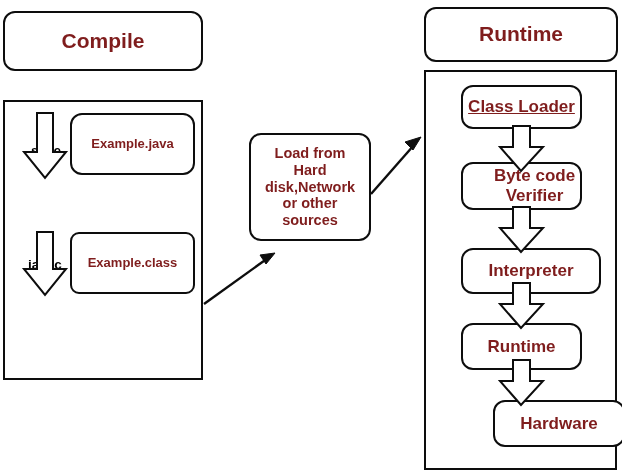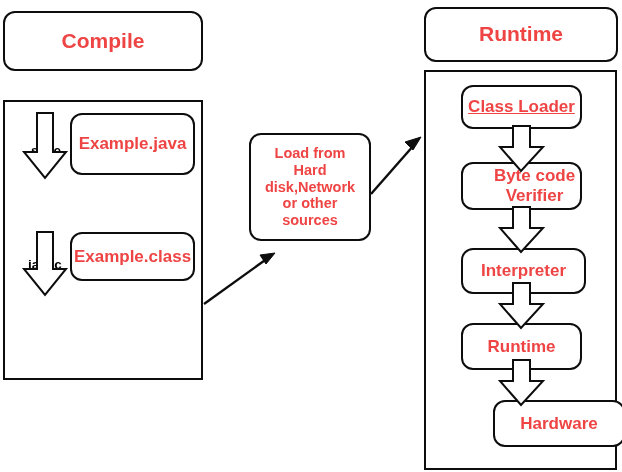--- a/index.html
+++ b/index.html
@@ -20,21 +20,21 @@
   .rbox {
     position: absolute;
     box-sizing: border-box;
     border: 2px solid #0d0d0d;
     border-radius: 12px;
     background: #ffffff;
     display: flex;
     align-items: center;
     justify-content: center;
     text-align: center;
-    color: #ef4444;
+    color: #7f1d1d;
     font-weight: bold;
     line-height: 1.15;
   }
   .container-box {
     position: absolute;
     box-sizing: border-box;
     border: 2px solid #0d0d0d;
     border-radius: 0;
     background: transparent;
   }
@@ -42,21 +42,21 @@
     font-size: 21px;
   }
   .node-box {
     font-size: 17px;
   }
   .load-box {
     font-size: 14.5px;
     padding: 12px 6px;
   }
   .file-box {
-    font-size: 17px;
+    font-size: 13px;
   }
   .arrow-svg {
     position: absolute;
     left: 0;
     top: 0;
     width: 622px;
     height: 472px;
     pointer-events: none;
   }
   .steplabel {
@@ -76,21 +76,21 @@
   <div class="rbox title-box" style="left:3px; top:11px; width:200px; height:60px;">
     <span>Compile</span>
   </div>
 
   <div class="container-box" style="left:3px; top:100px; width:200px; height:280px;"></div>
 
   <div class="rbox file-box" style="left:70px; top:113px; width:125px; height:62px;">
     <span>Example.java</span>
   </div>
 
-  <div class="rbox file-box" style="left:70px; top:232px; width:125px; height:49px;">
+  <div class="rbox file-box" style="left:70px; top:232px; width:125px; height:62px;border-radius:9px;">
     <span>Example.class</span>
   </div>
 
   <div class="steplabel" style="left:31px; top:143px;">save</div>
 
   <div class="steplabel" style="left:28px; top:257px;">javac</div>
 
   <div class="rbox load-box" style="left:249px; top:133px; width:122px; height:108px;">
     <span>Load from Hard disk,Network or other sources</span>
   </div>
@@ -102,21 +102,21 @@
   <div class="container-box" style="left:424px; top:70px; width:193px; height:400px;"></div>
 
   <div class="rbox node-box" style="left:461px; top:85px; width:121px; height:44px;text-decoration:underline;">
     <span>Class Loader</span>
   </div>
 
   <div class="rbox node-box" style="left:461px; top:162px; width:121px; height:48px;padding-left:26px;">
     <span>Byte code Verifier</span>
   </div>
 
-  <div class="rbox node-box" style="left:461px; top:248px; width:125px; height:46px;">
+  <div class="rbox node-box" style="left:461px; top:248px; width:140px; height:46px;">
     <span>Interpreter</span>
   </div>
 
   <div class="rbox node-box" style="left:461px; top:323px; width:121px; height:47px;">
     <span>Runtime</span>
   </div>
 
   <div class="rbox node-box" style="left:461px; top:400px; width:132px; height:47px;margin-left:32px;">
     <span>Hardware</span>
   </div>

